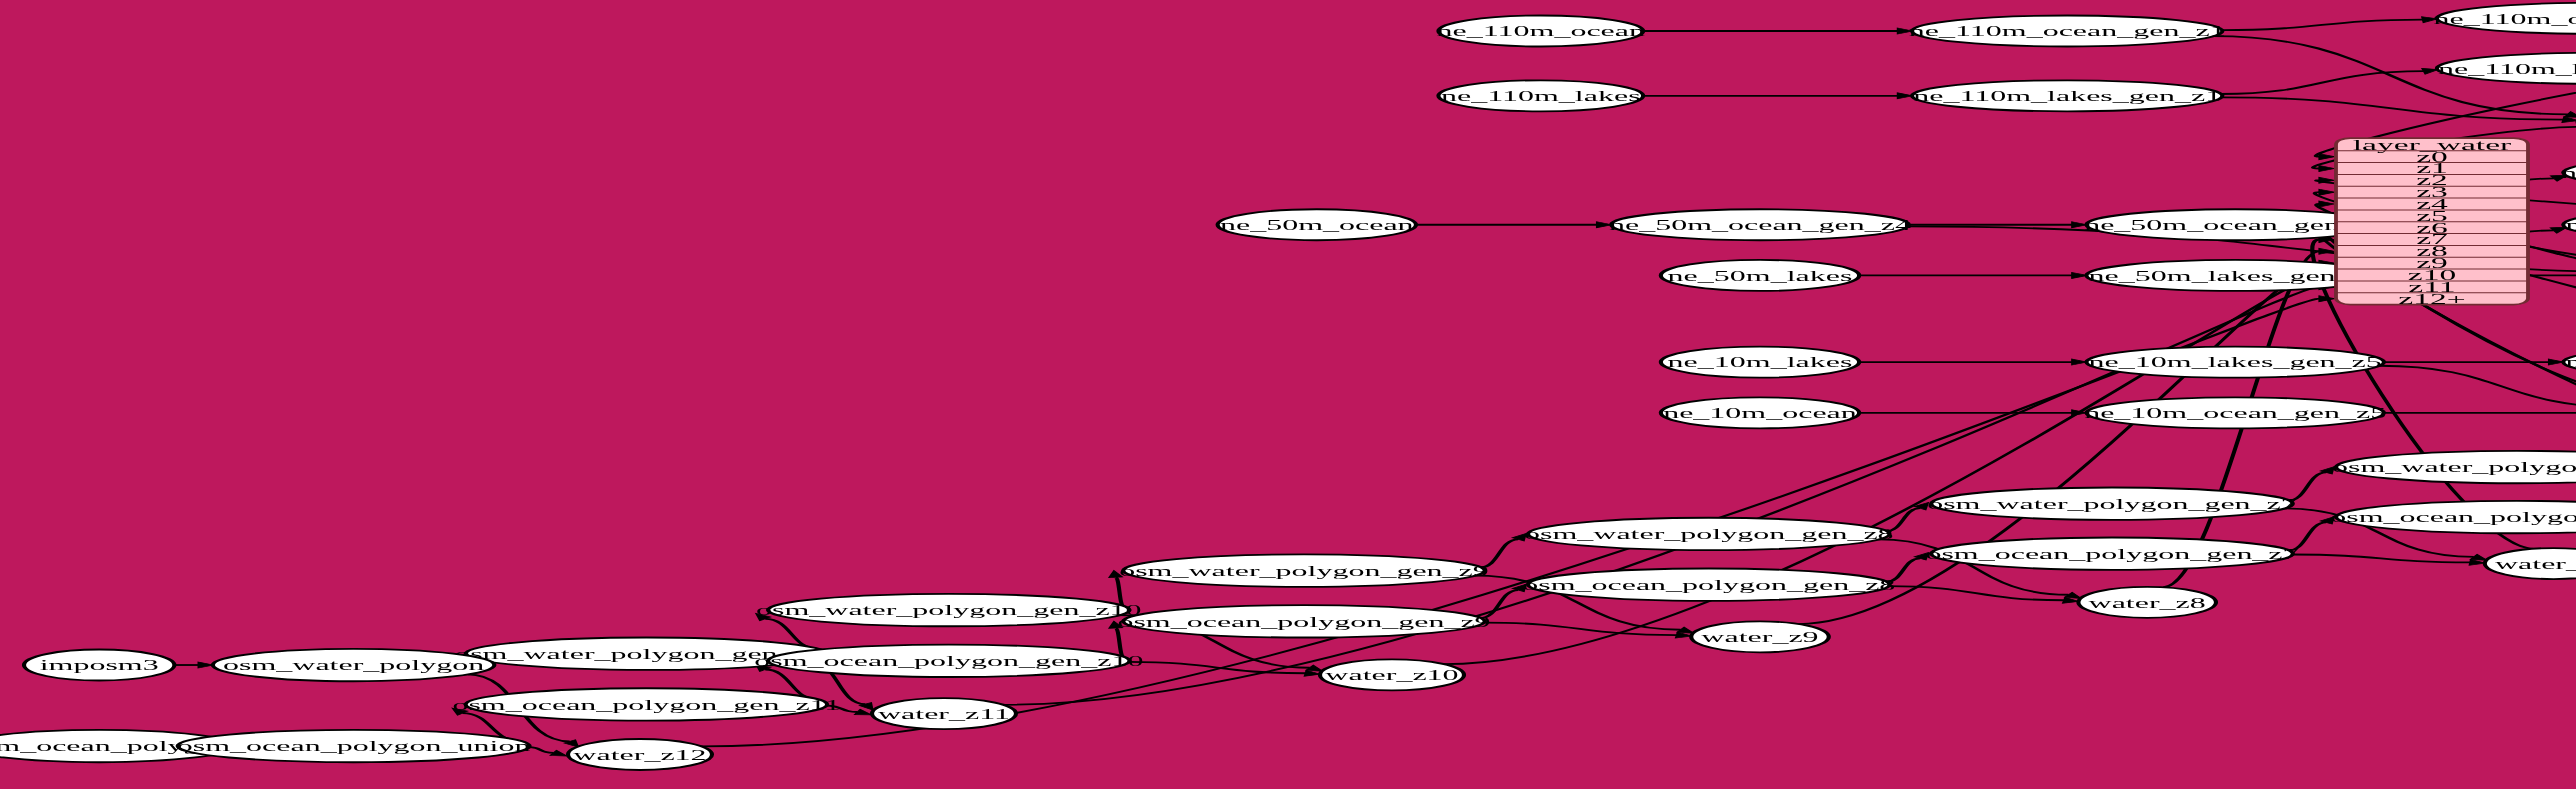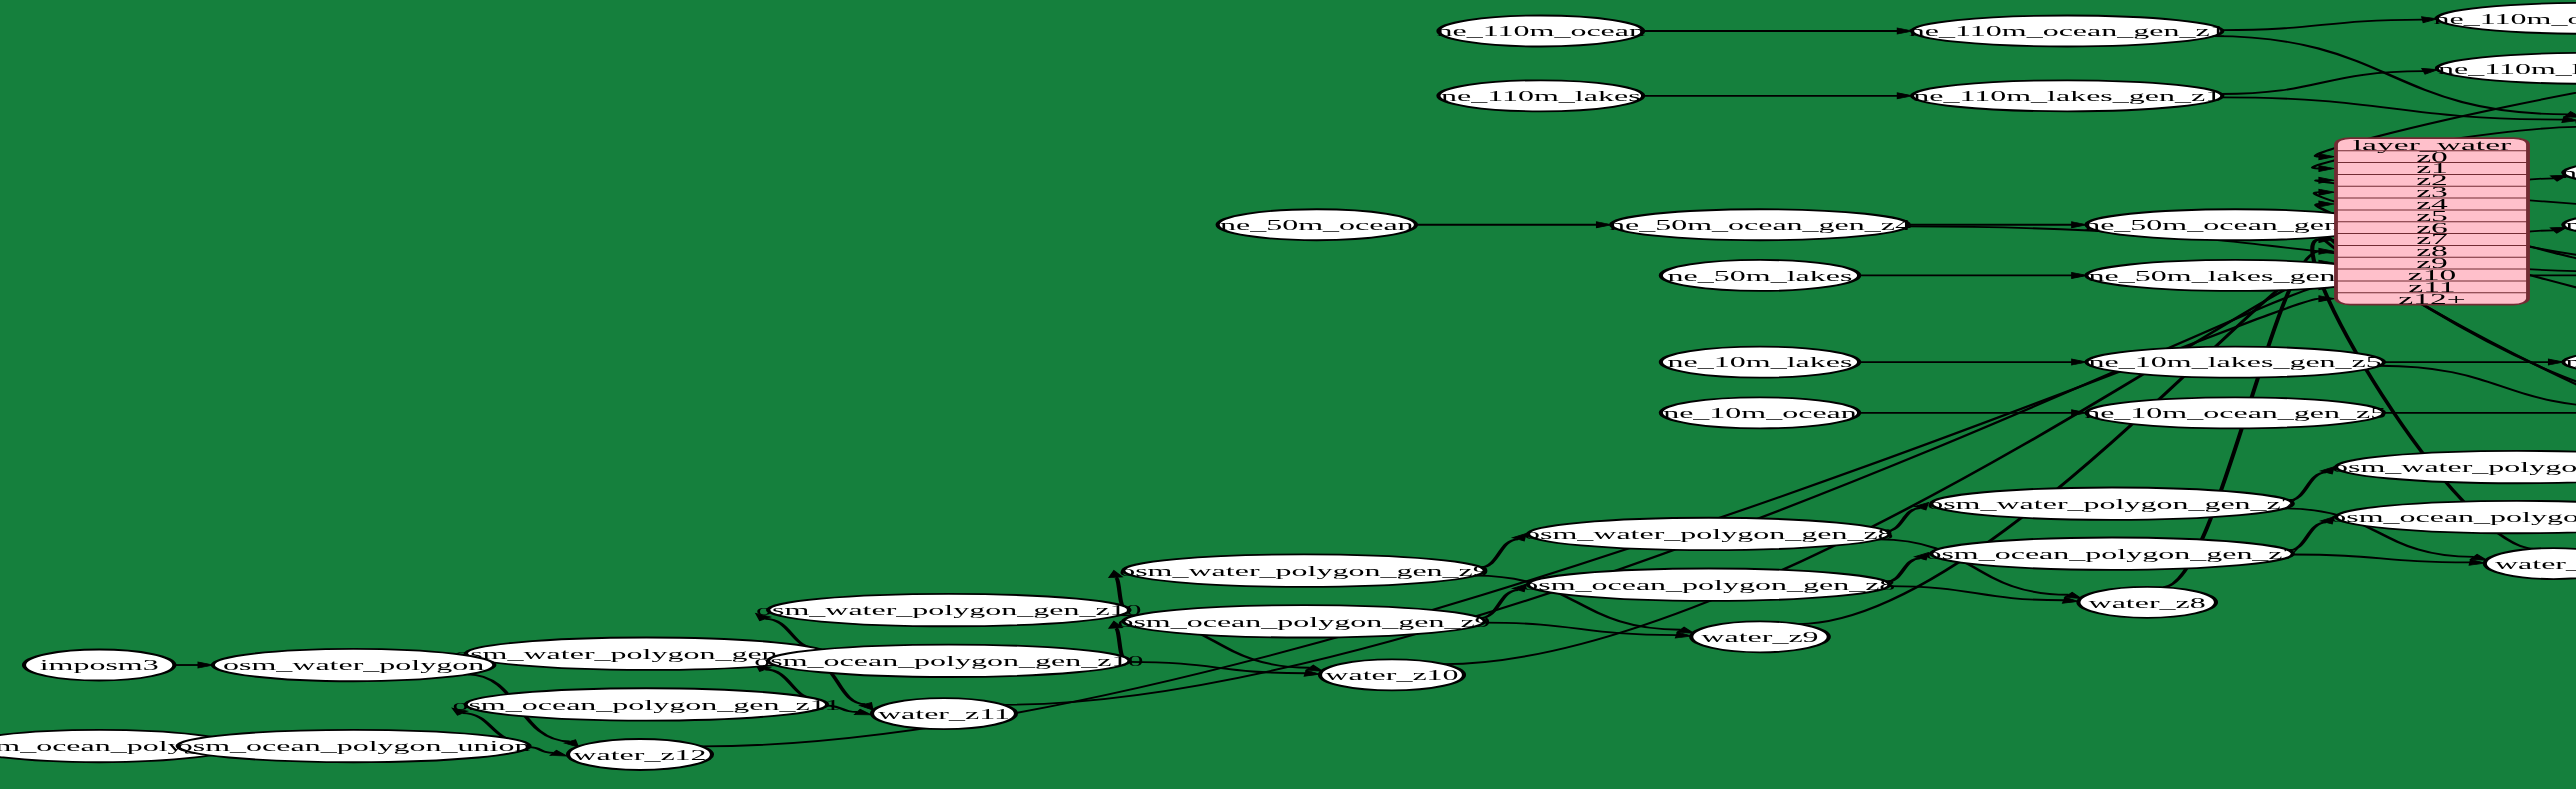--- a/index.html
+++ b/index.html
@@ -1,16 +1,16 @@
 <!DOCTYPE html>
 <html style="font-size:11.5px"><head>
 <meta charset="utf-8">
 <style>
   html,body{margin:0;padding:0;background:#ffffff;}
-  #stage{position:relative;width:2576px;height:789px;background:#15803d;
+  #stage{position:relative;width:2576px;height:789px;background:#be185d;
          font-family:"Liberation Serif", serif;}
   svg#graph{position:absolute;left:0;top:0;width:2576px;height:789px;}
   .nodeEllipse{fill:#ffffff;stroke:#000000;stroke-width:2.6;}
   .nodeLabel{font-family:"Liberation Serif", serif;font-size:20px;fill:#000;
              text-anchor:middle;dominant-baseline:central;}
   .edge{fill:none;stroke:#000000;stroke-width:2.6;}
   .arrowhead{fill:#000000;stroke:#000000;stroke-width:1;}
   .tblCell{fill:#ffc0cb;stroke:#722b33;stroke-width:2.4;}
   .tblText{font-family:"Liberation Serif", serif;font-size:21px;fill:#000;
            text-anchor:middle;dominant-baseline:central;}

